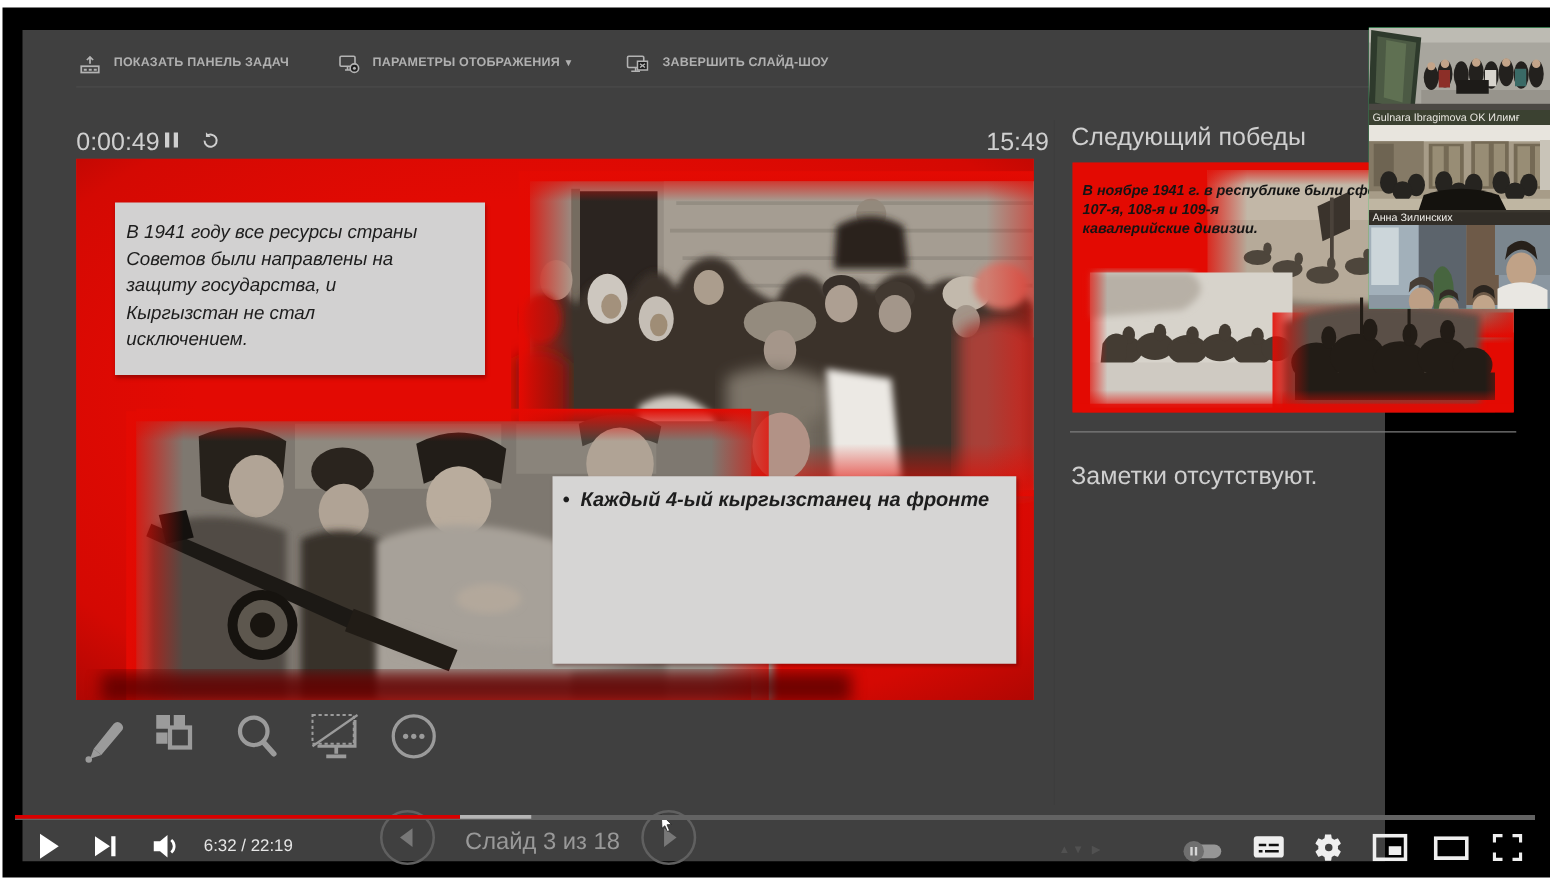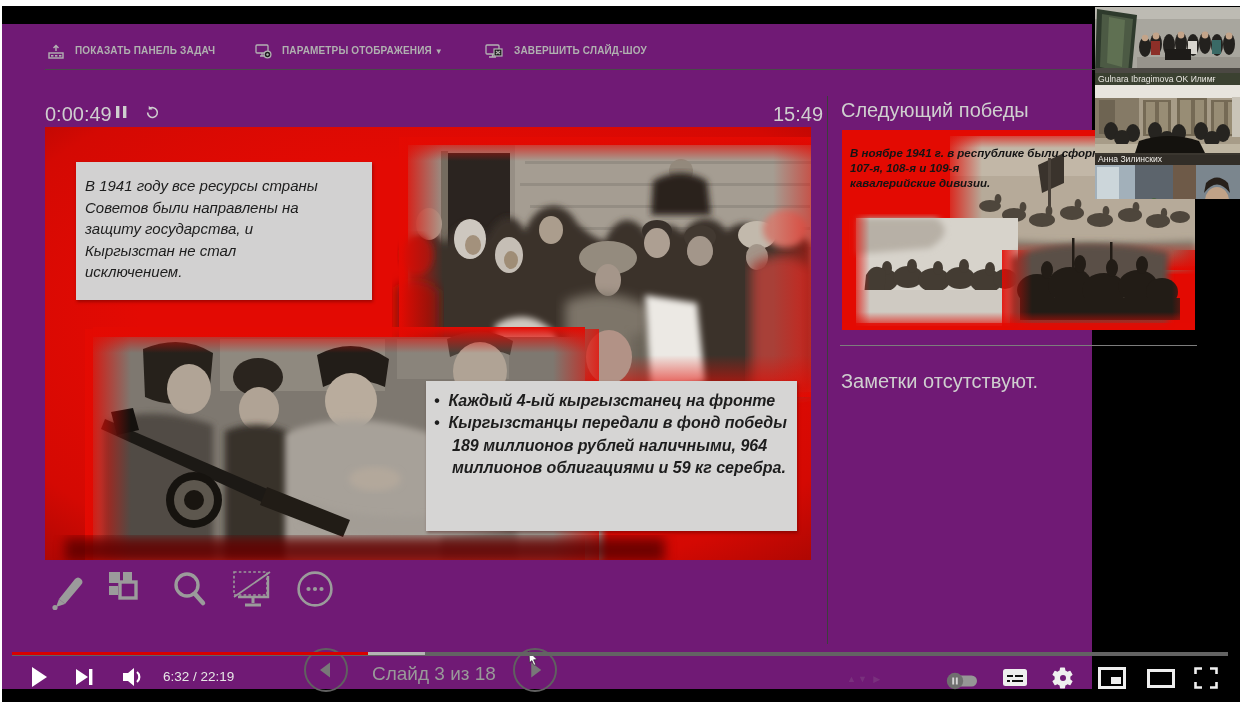--- a/index.html
+++ b/index.html
@@ -1,28 +1,28 @@
 <!DOCTYPE html>
 <html><head><meta charset="utf-8">
 <style>
 html,body{margin:0;padding:0;width:1245px;height:708px;background:#fff;font-family:"Liberation Sans",sans-serif;overflow:hidden}
 .abs{position:absolute}
 #video{position:absolute;left:2px;top:6px;width:1238px;height:696px;background:#000;overflow:hidden}
-#content{position:absolute;left:0px;top:18px;width:1090px;height:665px;background:#701a75}
+#content{position:absolute;left:16px;top:18px;width:1090px;height:665px;background:#404040}
 
 .tb{position:absolute;top:21px;height:16px;color:#b0b0b0;font-size:10px;font-weight:bold;letter-spacing:.15px;white-space:nowrap}
 .tbic{position:absolute;top:19px}
 #topsep{position:absolute;left:43px;top:45px;width:1195px;height:1px;background:#4a4a4a}
 .timer{position:absolute;top:79px;color:#cfcfcf;font-size:20px}
 #slide{position:absolute;left:43px;top:103px;width:766px;height:433px;background:#e80a02;overflow:hidden}
 #vdivider{position:absolute;left:825px;top:72px;width:1px;height:548px;background:#3d3d3d}
 .panehead{position:absolute;color:#cfcfcf;font-size:20px}
 #preview{position:absolute;left:840px;top:106px;width:353px;height:200px;background:#e80a02;overflow:hidden}
 #notesep{position:absolute;left:838px;top:321px;width:357px;height:1px;background:#7d7d7d}
-#webcams{position:absolute;left:1093px;top:1px;width:145px;height:192px;background:#22c55e;overflow:hidden}
+#webcams{position:absolute;left:1093px;top:16px;width:145px;height:225px;background:#22c55e;overflow:hidden}
 .tools{position:absolute;top:546px}
 #pbar{position:absolute;left:10px;top:646px;height:3.5px;background:#636363;width:1216px}
 #pred{position:absolute;left:0;top:0;width:356px;height:3px;background:#d80000}
 #pbuf{position:absolute;left:356px;top:0;width:57px;height:3px;background:#b5b5b5}
 .ctl{position:absolute;top:642px}
 .navc{position:absolute;width:44px;height:44px;border:2px solid #606060;border-radius:50%;box-sizing:border-box}
 </style></head>
 <body>
 <div id="video">
  <div id="content">
@@ -202,21 +202,20 @@
   </g>
   <rect x="20" y="411" width="600" height="24" fill="#560503" opacity=".8" filter="url(#bl6)"></rect>
   </svg>
   
   <div style="position:absolute;left:31px;top:35px;width:296px;height:138px;background:#d2d1d1;box-shadow:1px 2px 3px rgba(60,0,0,.4)"></div>
   <div style="position:absolute;left:40px;top:48px;width:285px;font-size:15px;line-height:21.5px;font-style:italic;font-weight:normal;color:#1d1d1d">В 1941 году все ресурсы страны<br>Советов были направлены на<br>защиту государства, и<br>Кыргызстан не стал<br>исключением.</div>
   
   <div style="position:absolute;left:381px;top:254px;width:371px;height:150px;background:#d6d5d4;box-shadow:1px 2px 3px rgba(60,0,0,.4)"></div>
   <div style="position:absolute;left:389px;top:263px;width:358px;font-size:16px;line-height:22.4px;font-style:italic;font-weight:bold;color:#1d1d1d">
     <div style="padding-left:18px;text-indent:-18px">•&nbsp;&nbsp;Каждый 4-ый кыргызстанец на фронте</div>
-    <div style="padding-left:18px;text-indent:-18px">•&nbsp;&nbsp;Кыргызстанцы передали в фонд победы 189 миллионов рублей наличными, 964 миллионов облигациями и 59 кг серебра.</div>
   </div>
   </div>
   <div id="vdivider"></div>
 
   <div class="panehead" style="left:839px;top:75px">Следующий победы</div>
   <div id="preview">
    <svg width="353" height="200" viewBox="0 0 353 200">
     <defs>
      <linearGradient id="pfadeL" x1="0" y1="0" x2="1" y2="0">
               <stop offset="0" stop-color="#e30a02"></stop>

